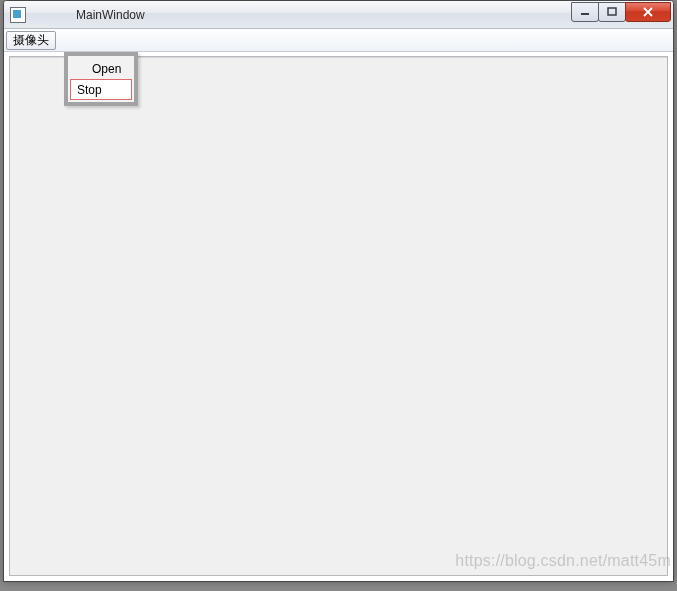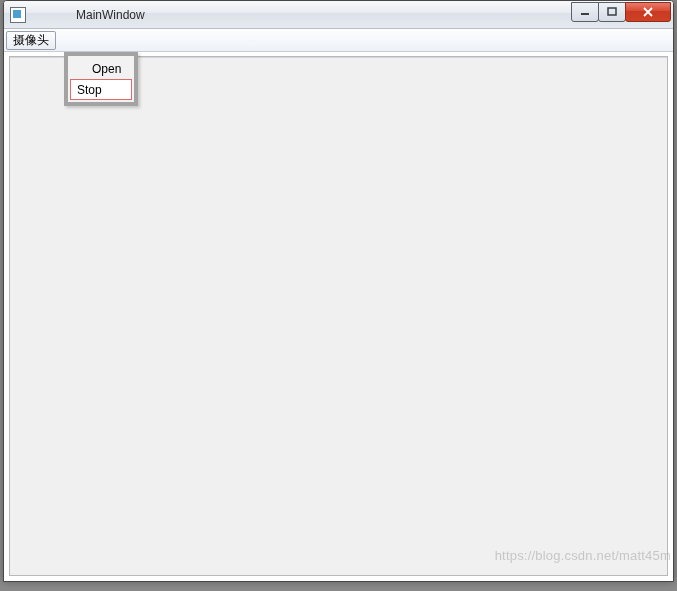--- a/index.html
+++ b/index.html
@@ -131,22 +131,22 @@
       border: 1px solid #b8b8b8;
     }
     .client-top-line {
       height: 1px;
       background: #d4d8de;
       margin: 0;
     }
     .watermark {
       position: absolute;
       right: 6px;
-      bottom: 28px;
-      font-size: 13px;
+      bottom: 21px;
+      font-size: 16px;
       color: rgba(120,120,120,0.35);
       font-family: Arial, sans-serif;
       letter-spacing: 0.2px;
       pointer-events: none;
     }
   </style>
 </head>
 <body>
 
 <div class="window">

